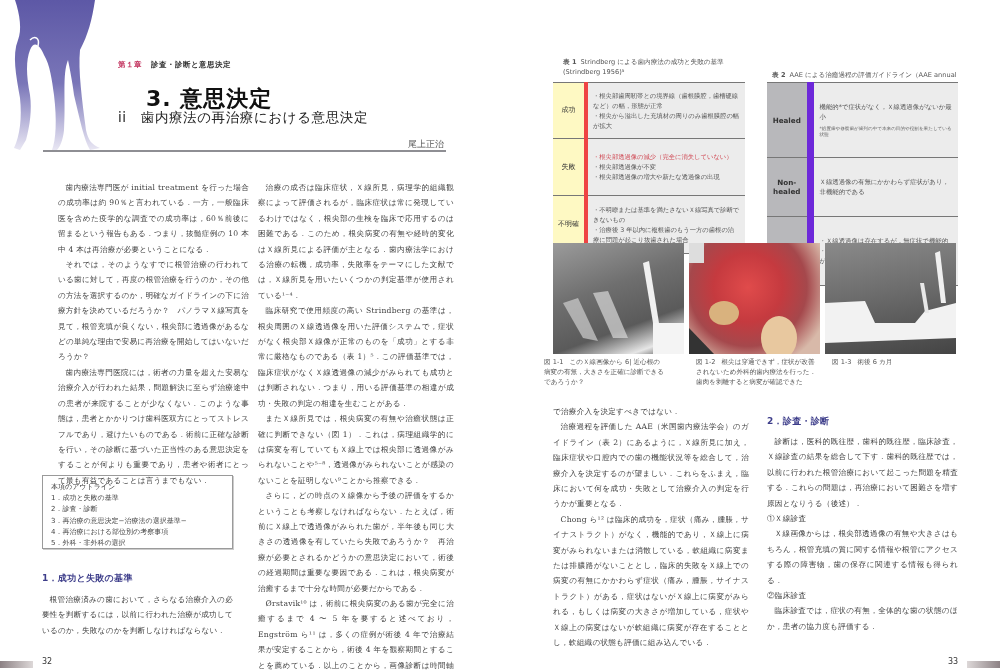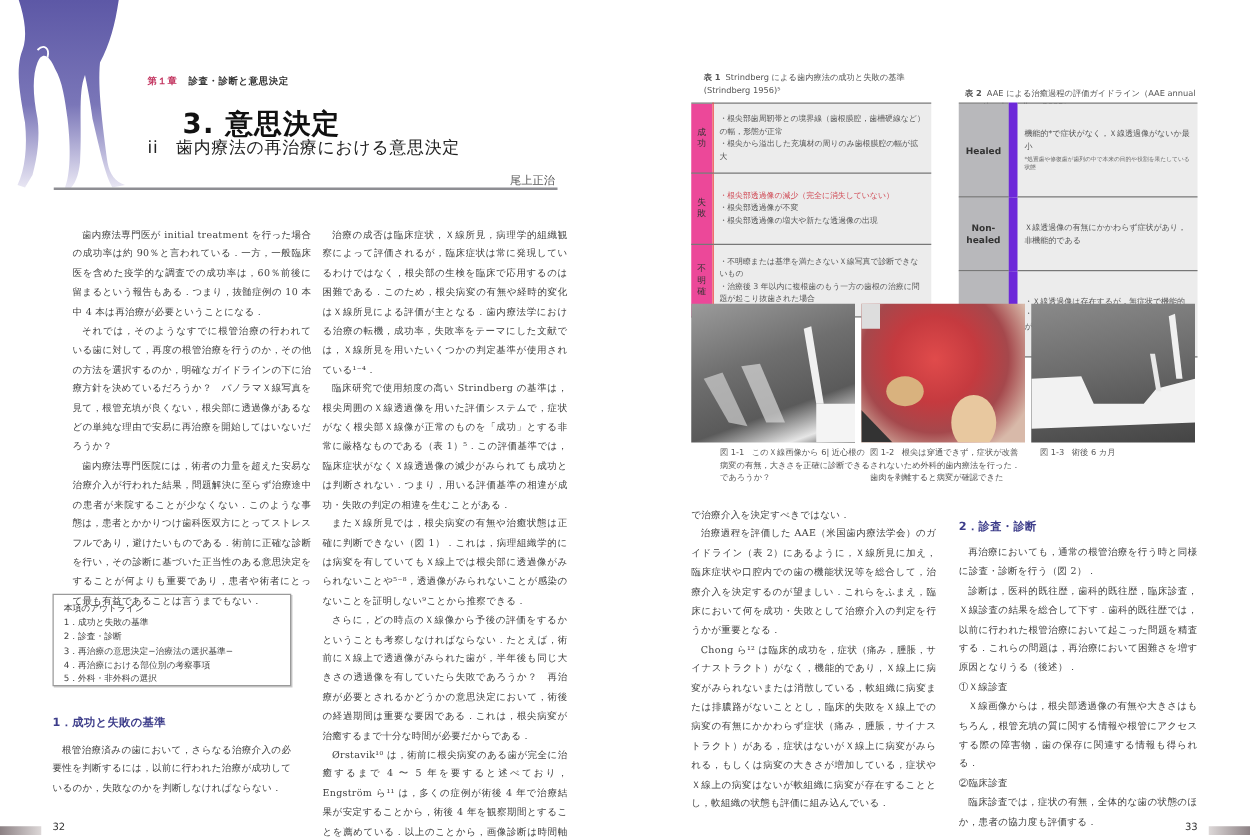--- a/index.html
+++ b/index.html
@@ -29,21 +29,21 @@
     .sec-head { position: absolute; font-family: "DejaVu Sans", sans-serif; font-size: 9px; color: #3d3d8a; font-weight: bold; letter-spacing: 0.3px; }
 
     .pg-bar { position: absolute; top: 661px; height: 7px; }
     .pg-num { position: absolute; top: 657px; font-family: "DejaVu Sans", sans-serif; font-size: 8px; color: #333; }
 
     .tbl-cap { position: absolute; font-family: "DejaVu Sans", sans-serif; font-size: 6.6px; line-height: 10px; color: #555; }
     .tbl-cap .tnum { color: #555; font-weight: bold; margin-right: 4px; }
     table { border-collapse: collapse; font-family: "DejaVu Sans", sans-serif; }
     .t1 { position: absolute; left: 553px; top: 82px; width: 192px; }
     .t1 td { border-top: 1px solid #777; border-bottom: 1px solid #777; vertical-align: middle; }
-    .t1 td.lab { width: 17px; background: #ec4899; border-right: 1px solid #ef4444; font-size: 7px; color: #333; text-align: center; line-height: 9px; padding: 0 2px; }
+    .t1 td.lab { width: 33px; background: #fef9c3; border-right: 4px solid #ef4444; font-size: 7px; color: #333; text-align: center; line-height: 9px; padding: 0 2px; }
     .t1 td.cnt { background: #ececec; font-size: 6.3px; line-height: 10px; color: #555; padding: 5px 5px; }
     .t1 .red { color: #d04a55; }
 
     .t2 { position: absolute; left: 767px; top: 82px; width: 191px; }
     .t2 td { border-top: 1px solid #777; border-bottom: 1px solid #777; vertical-align: middle; }
     .t2 td.lab { width: 43px; background: #b8b8bb; border-right: 7px solid #6d28d9; font-size: 7.2px; font-weight: bold; color: #333; text-align: center; }
     .t2 td.cnt { background: #ececec; font-size: 6.4px; line-height: 10px; color: #555; padding: 19px 6px; }
     .t2 .small { font-size: 4.6px; line-height: 6px; color: #666; display: block; margin-top: 4px; }
 
     .fig { position: absolute; top: 243px; height: 111px; overflow: hidden; }
@@ -179,39 +179,38 @@
     </svg>
   </div>
   <div class="fig" style="left:325px; width:131px; background:linear-gradient(170deg,#8a8a8a 0%,#6c6c6c 45%,#5d5d5d 65%,#444 100%);">
     <svg width="131" height="111">
       <path d="M0 60 L40 58 L50 80 L90 80 L100 68 L131 60 L131 95 L0 100 Z" fill="#f2f2f2"></path>
       <path d="M110 10 L116 60 L121 60 L115 8 Z" fill="#f0f0f0"></path>
       <path d="M95 40 L100 70 L104 70 L99 40 Z" fill="#e8e8e8"></path>
     </svg>
   </div>
 
-  <div class="fig-cap" style="left:76px; width:120px;">
+  <div class="fig-cap" style="left:44px; width:120px;">
     <span class="fnum">図 1-1</span><span>このＸ線画像から 6| 近心根の病変の有無，大きさを正確に診断できるであろうか？</span>
   </div>
   <div class="fig-cap" style="left:196px; width:122px;">
     <span class="fnum">図 1-2</span><span>根尖は穿通できず，症状が改善されないため外科的歯内療法を行った．歯肉を剥離すると病変が確認できた</span>
   </div>
   <div class="fig-cap" style="left:332px; width:120px;">
     <span class="fnum">図 1-3</span><span>術後 6 カ月</span>
   </div>
 
   <div class="col" style="left:53px; top:404px; width:196px;">
     <p class="noind">で治療介入を決定すべきではない．</p>
     <p>治療過程を評価した AAE（米国歯内療法学会）のガイドライン（表 2）にあるように，Ｘ線所見に加え，臨床症状や口腔内での歯の機能状況等を総合して，治療介入を決定するのが望ましい．これらをふまえ，臨床において何を成功・失敗として治療介入の判定を行うかが重要となる．</p>
     <p>Chong ら¹² は臨床的成功を，症状（痛み，腫脹，サイナストラクト）がなく，機能的であり，Ｘ線上に病変がみられないまたは消散している，軟組織に病変または排膿路がないこととし，臨床的失敗をＸ線上での病変の有無にかかわらず症状（痛み，腫脹，サイナストラクト）がある，症状はないがＸ線上に病変がみられる，もしくは病変の大きさが増加している，症状やＸ線上の病変はないが軟組織に病変が存在することとし，軟組織の状態も評価に組み込んでいる．</p>
   </div>
 
   <div class="sec-head" style="left:267px; top:415px;">2．診査・診断</div>
   <div class="col" style="left:267px; top:434px; width:191px;">
-    <p>再治療においても，通常の根管治療を行う時と同様に診査・診断を行う（図 2）．</p>
     <p>診断は，医科的既往歴，歯科的既往歴，臨床診査，Ｘ線診査の結果を総合して下す．歯科的既往歴では，以前に行われた根管治療において起こった問題を精査する．これらの問題は，再治療において困難さを増す原因となりうる（後述）．</p>
     <p class="noind">①Ｘ線診査</p>
     <p>Ｘ線画像からは，根尖部透過像の有無や大きさはもちろん，根管充填の質に関する情報や根管にアクセスする際の障害物，歯の保存に関連する情報も得られる．</p>
     <p class="noind">②臨床診査</p>
     <p>臨床診査では，症状の有無，全体的な歯の状態のほか，患者の協力度も評価する．</p>
   </div>
 
   <div class="pg-num" style="left:448px;">33</div>
   <div class="pg-bar" style="left:467px; width:33px; background:linear-gradient(to right,#ddd8d8,#8c8184);"></div>
 </div>

